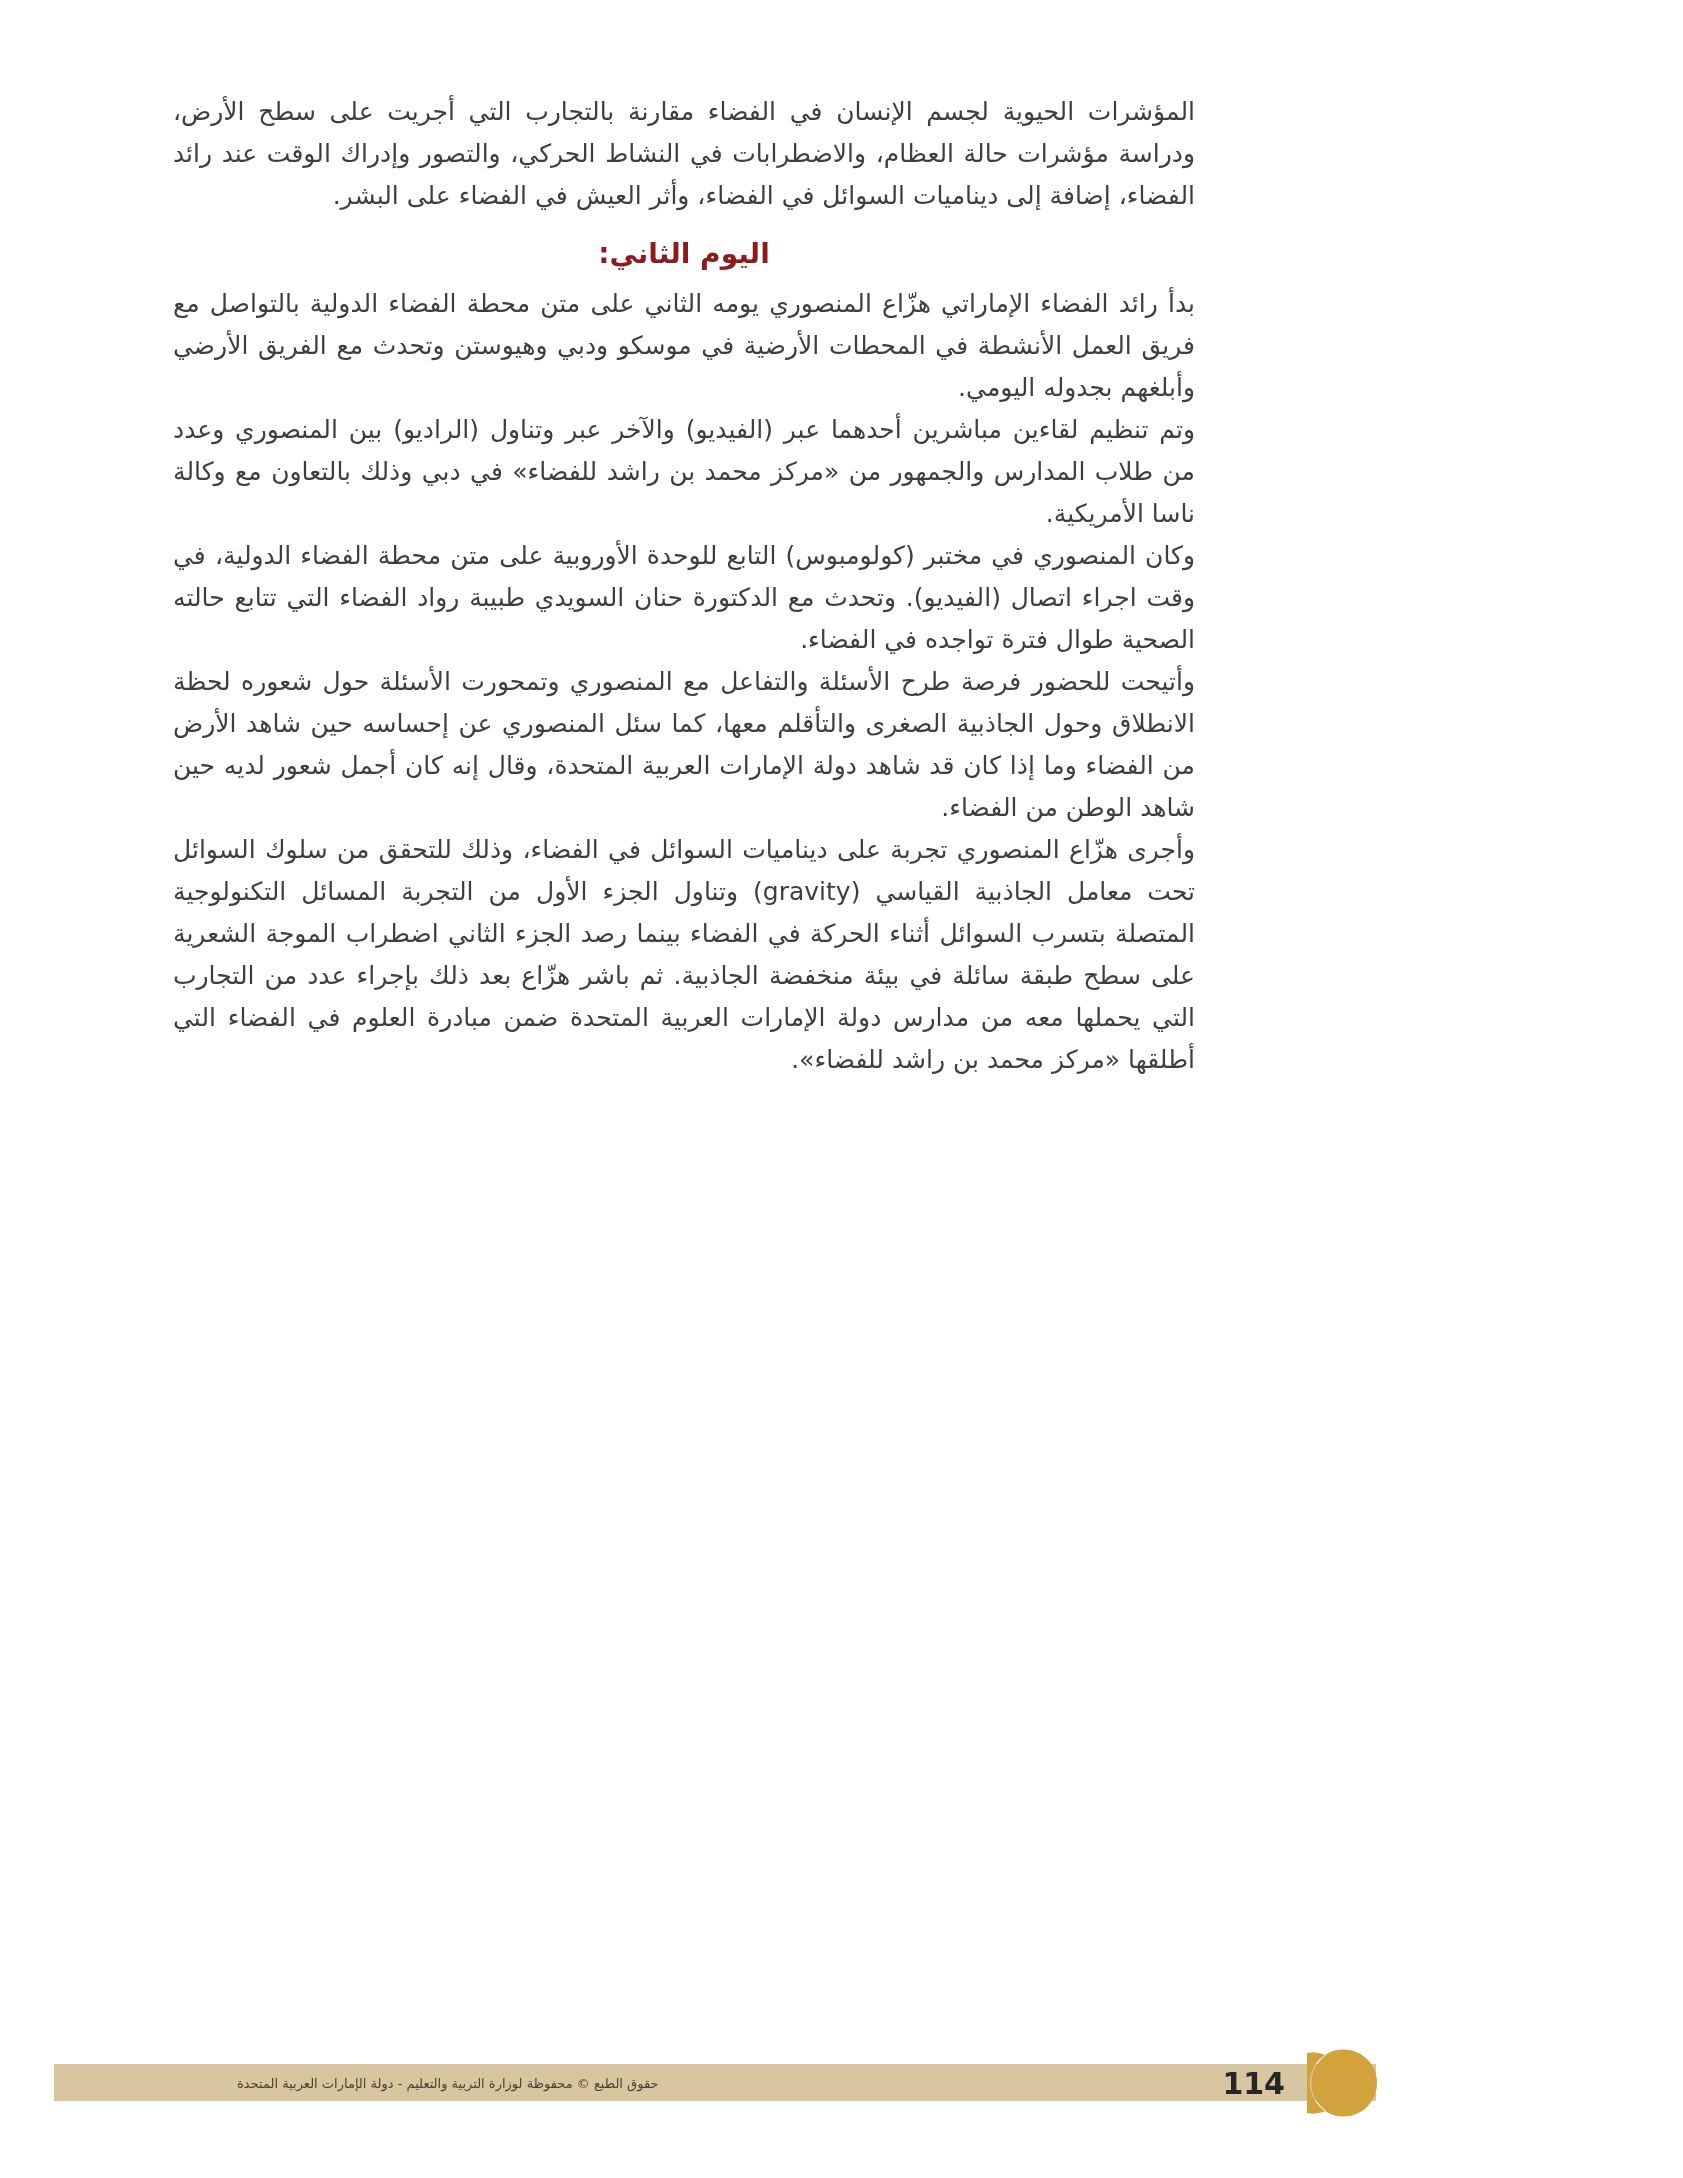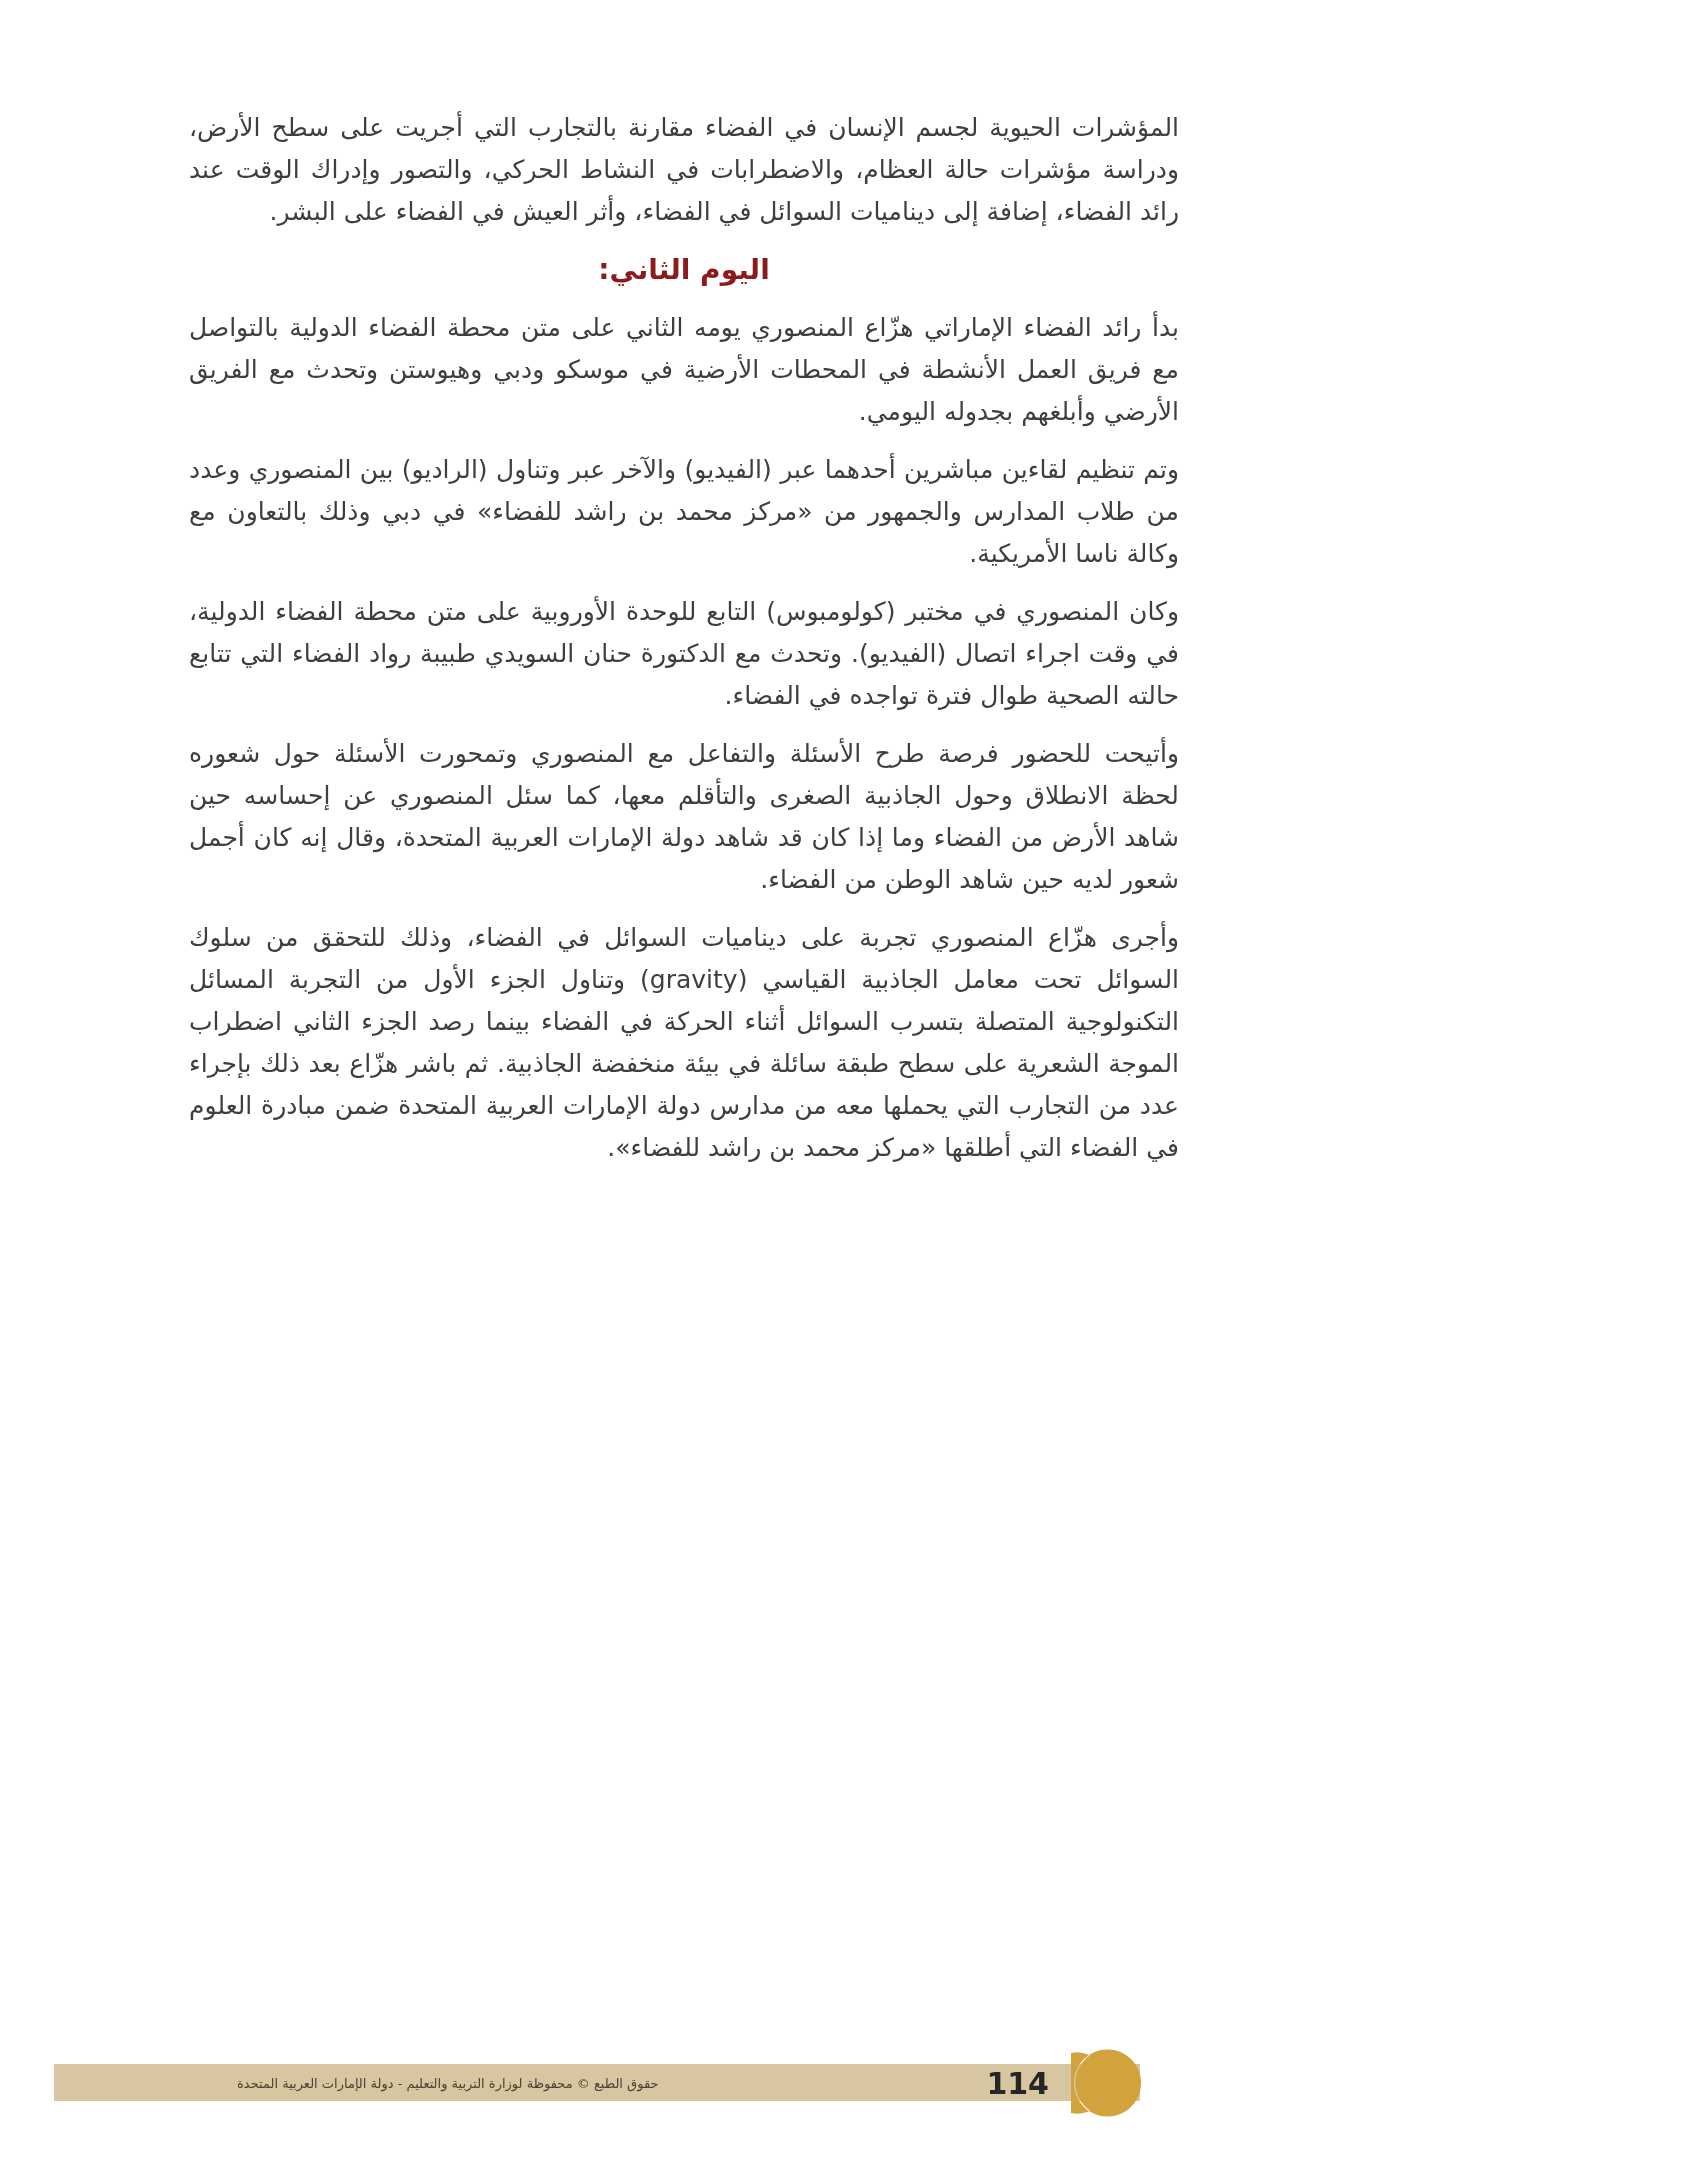--- a/index.html
+++ b/index.html
@@ -22,36 +22,36 @@
     top:91px;
     left:173px;
     width:1022px;
     direction:rtl;
     text-align:justify;
     color:var(--body);
     font-size:25px;
     line-height:42px;
   }
   .content p{
-    margin:16px;
+    margin:0;
     text-align:justify;
   }
   .heading{
     margin:16px 0 8px 0;
     font-size:28px;
     font-weight:bold;
     color:var(--heading);
     text-align:center;
     line-height:42px;
   }
   .footer-bar{
     position:absolute;
     left:54px;
     bottom:77px;
-    width:1086px;
+    width:1322px;
     height:37px;
     background:var(--footer_bar);
   }
   .copyright{
     position:absolute;
     left:183px;
     top:50%;
     transform:translateY(-50%);
     direction:rtl;
     font-size:13px;

